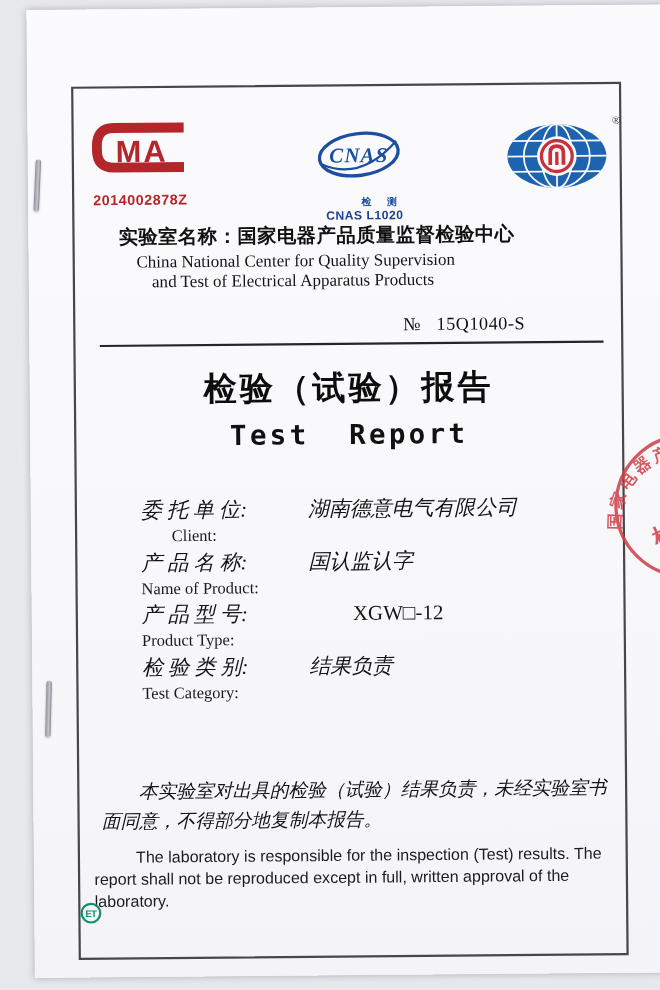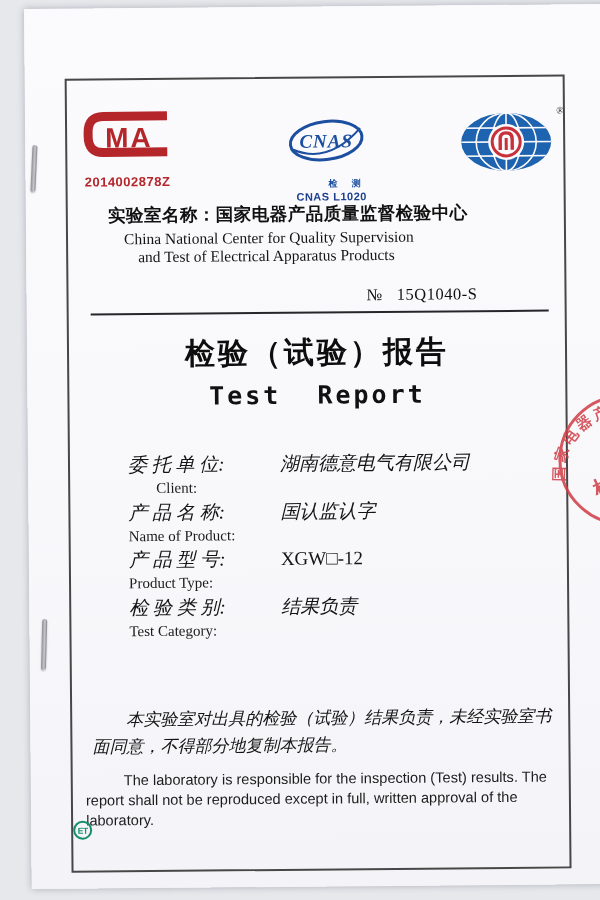--- a/index.html
+++ b/index.html
@@ -170,21 +170,21 @@
           <div class="field-main kai"><span class="lbl">委 托 单 位:</span><span>湖南德意电气有限公司</span></div>
           <div class="field-sub serif sub-indent">Client:</div>
         </div>
 
         <div class="field-row">
           <div class="field-main kai"><span class="lbl">产 品 名 称:</span><span>国认监认字</span></div>
           <div class="field-sub serif">Name of Product:</div>
         </div>
 
         <div class="field-row">
-          <div class="field-main kai"><span class="lbl">产 品 型 号:</span><span class="serif" style="font-style:normal;">XGW□-12</span></div>
+          <div class="field-main kai"><span class="lbl">产 品 型 号:</span><span class="serif" style="font-style:normal;margin-left:40px;">XGW□-12</span></div>
           <div class="field-sub serif">Product Type:</div>
         </div>
 
         <div class="field-row">
           <div class="field-main kai"><span class="lbl">检 验 类 别:</span><span>结果负责</span></div>
           <div class="field-sub serif">Test Category:</div>
         </div>
       </div>
 
       <div class="abs note-zh kai">本实验室对出具的检验（试验）结果负责，未经实验室书面同意，不得部分地复制本报告。</div>

